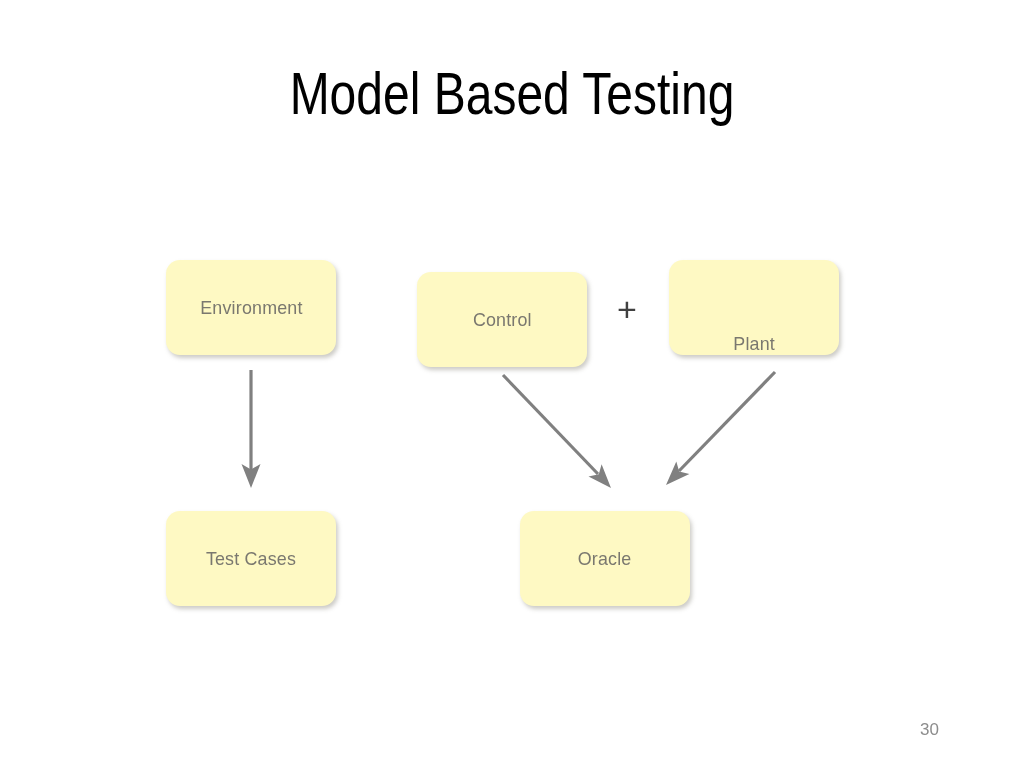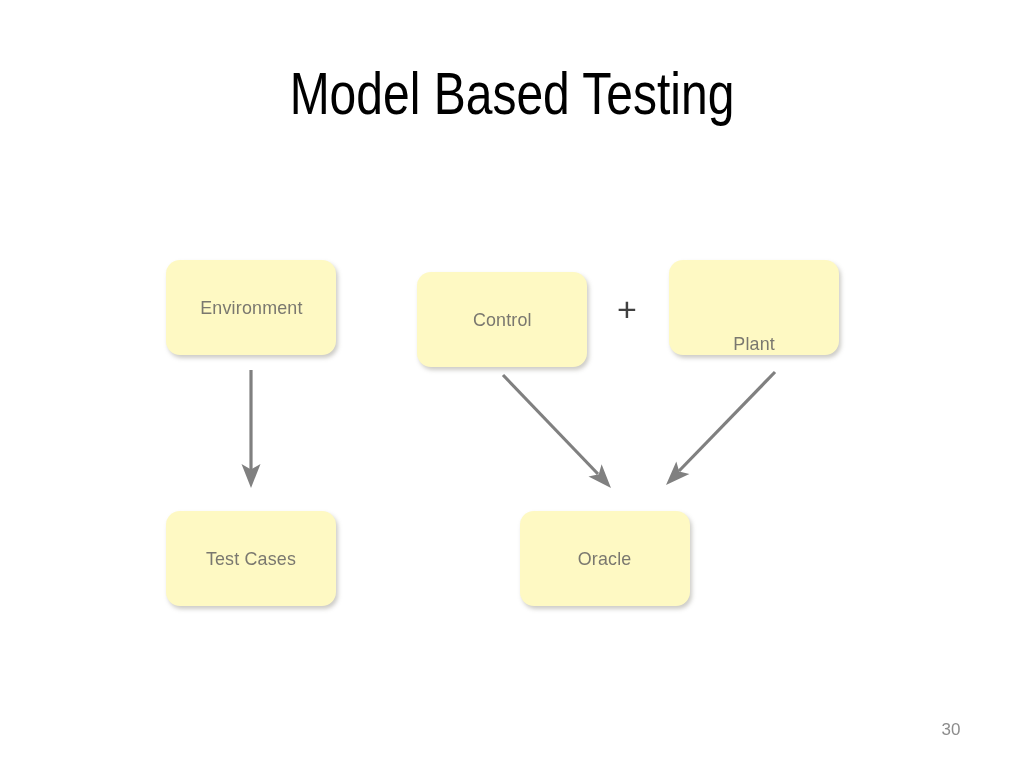--- a/index.html
+++ b/index.html
@@ -89,21 +89,20 @@
     height: 768px;
     pointer-events: none;
   }
 
   
   #page-number {
     position: absolute;
     left: 920px;
     top: 720px;
     width: 62px;
-    text-align: center;
     font-family: "Liberation Sans", sans-serif;
     font-size: 17px;
     color: #8c8c8c;
   }
 </style>
 </head>
 <body>
 
 <div id="slide">
 

